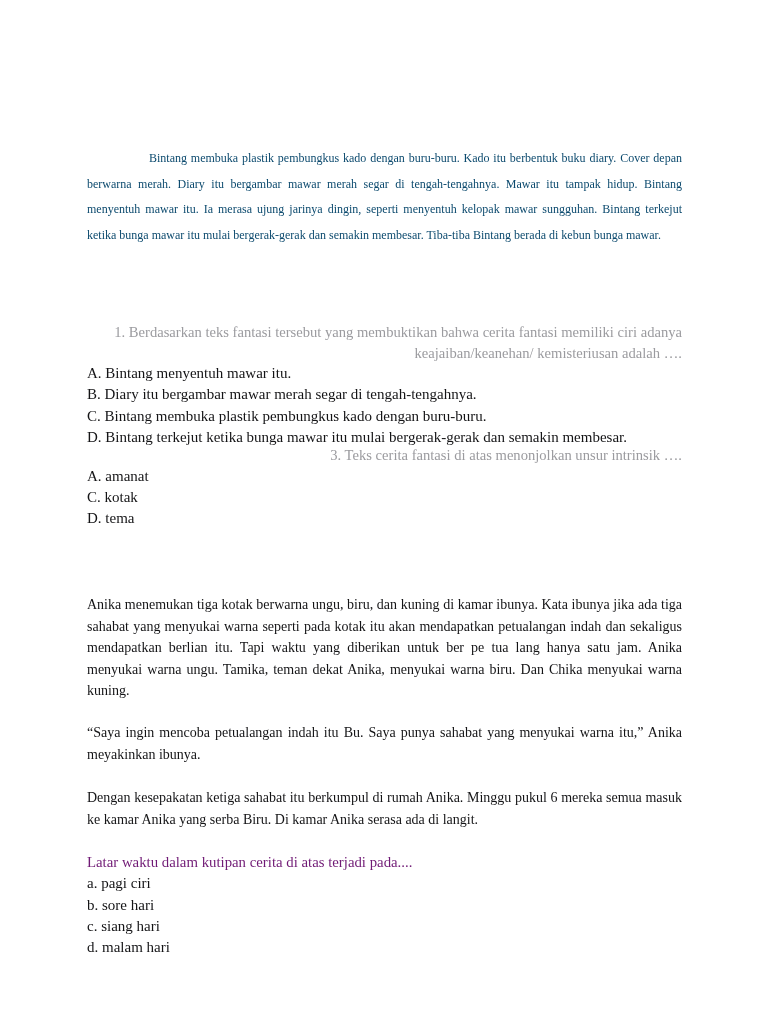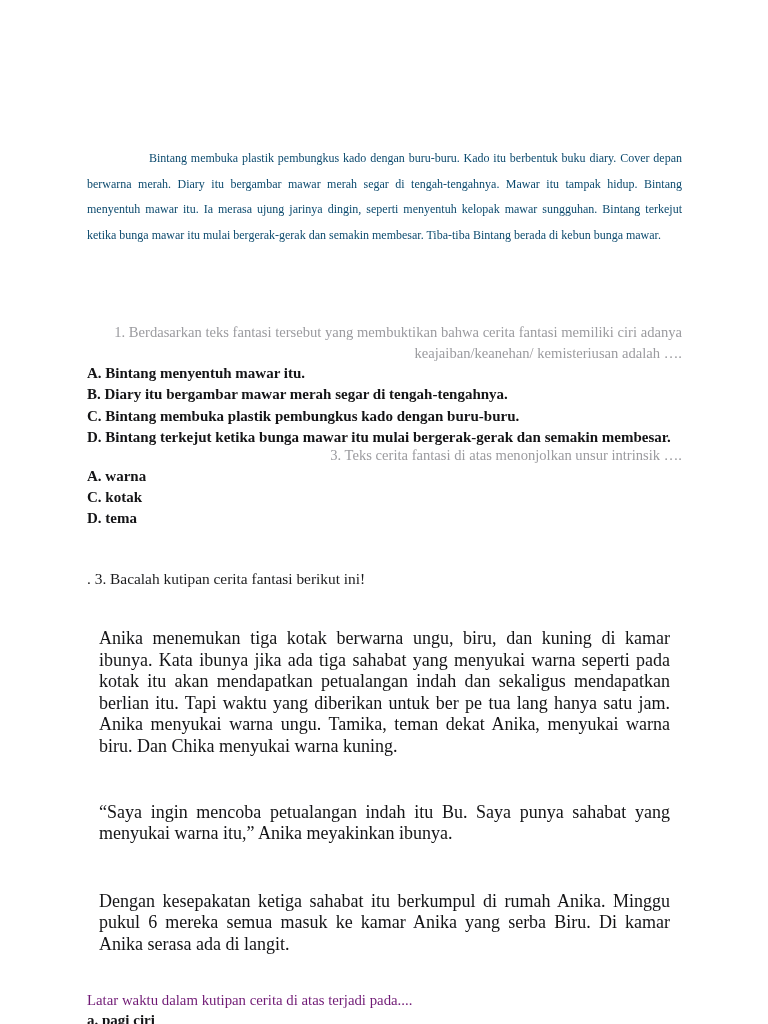--- a/index.html
+++ b/index.html
@@ -77,36 +77,35 @@
   .sect-q3 { position: absolute; left: 0; top: 568px; width: 595px; }
 
   .q3-head {
     margin: 0;
     font-size: 15.4px;
     line-height: 22px;
     color: #1b1b1d;
   }
 
   .body-para {
-    margin: 12px;
+    margin: 0;
     text-align: justify;
-    font-size: 18px;
+    font-size: 14px;
     line-height: 21.6px;
     color: #141416;
   }
 
   .gap-26 { height: 26px; }
   .gap-20 { height: 20px; }
   .gap-22 { height: 22px; }
 
   .opt-list {
     margin: 0;
     padding: 0;
     list-style: none;
-    font-weight: bold;
   }
   .opt-list li {
     margin: 0;
     font-size: 15px;
     line-height: 21.4px;
     color: #141416;
   }
 
   .top-para {
     position: absolute;
@@ -131,45 +130,45 @@
         <li class="mid">A. Bintang menyentuh mawar itu.</li>
         <li class="mid">B. Diary itu bergambar mawar merah segar di tengah-tengahnya.</li>
         <li class="mid">C. Bintang membuka plastik pembungkus kado dengan buru-buru.</li>
         <li class="mid">D. Bintang terkejut ketika bunga mawar itu mulai bergerak-gerak dan semakin membesar.</li>
       </ul>
     </div>
 
     <div class="sect-q2">
       <p class="q-stem lighter">3. Teks cerita fantasi di atas menonjolkan unsur intrinsik ….</p>
       <ul class="opt-list">
-        <li class="light">A. warna</li>
+        <li class="light">A. amanat</li>
         <li class="light">C. kotak</li>
         <li class="light">D. tema</li>
       </ul>
     </div>
 
     <div class="sect-q3">
-      <p class="q3-head">. 3.  Bacalah kutipan cerita fantasi berikut ini!</p>
 
       <div class="gap-26"></div>
 
       <p class="body-para">Anika menemukan tiga kotak berwarna ungu, biru, dan kuning di kamar ibunya. Kata ibunya jika ada tiga sahabat yang menyukai warna seperti pada kotak itu akan mendapatkan petualangan indah dan sekaligus mendapatkan berlian itu. Tapi waktu yang diberikan untuk ber pe tua lang hanya satu jam. Anika menyukai warna ungu. Tamika, teman dekat Anika, menyukai warna biru. Dan Chika menyukai warna kuning.</p>
 
       <div class="gap-20"></div>
 
       <p class="body-para">“Saya ingin mencoba petualangan indah itu Bu. Saya punya sahabat yang menyukai warna itu,” Anika meyakinkan ibunya.</p>
 
       <div class="gap-22"></div>
 
       <p class="body-para">Dengan kesepakatan ketiga sahabat itu berkumpul di rumah Anika. Minggu  pukul 6 mereka semua masuk ke kamar Anika yang serba Biru. Di kamar Anika serasa ada di langit.</p>
 
       <div class="gap-22"></div>
 
       <p class="q-option dark">Latar waktu dalam kutipan cerita di atas terjadi pada....</p>
       <ul class="opt-list">
         <li>a. pagi ciri</li>
+        <li>b. sore hari</li>
         <li>c. siang hari</li>
         <li>d. malam hari</li>
       </ul>
     </div>
 
   </div>
 </div>
 
 </body></html>

